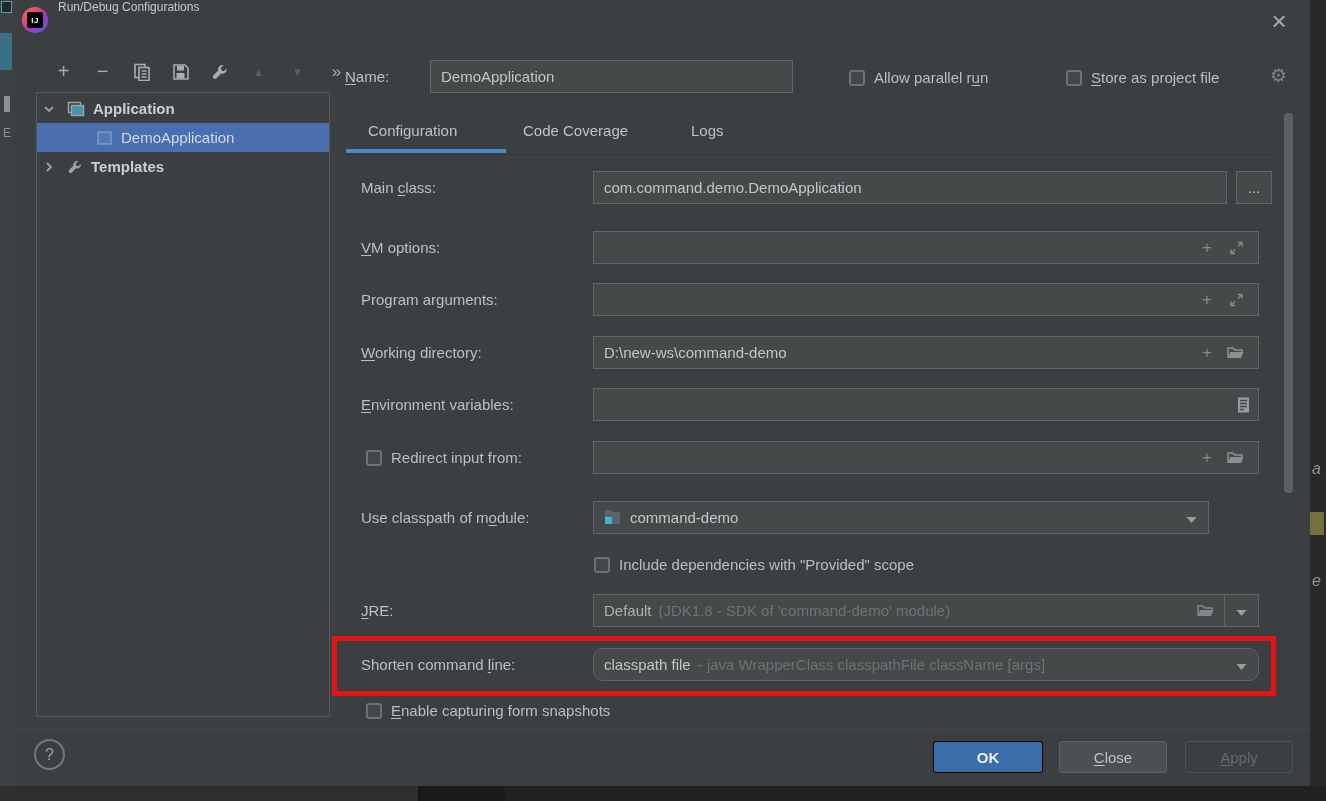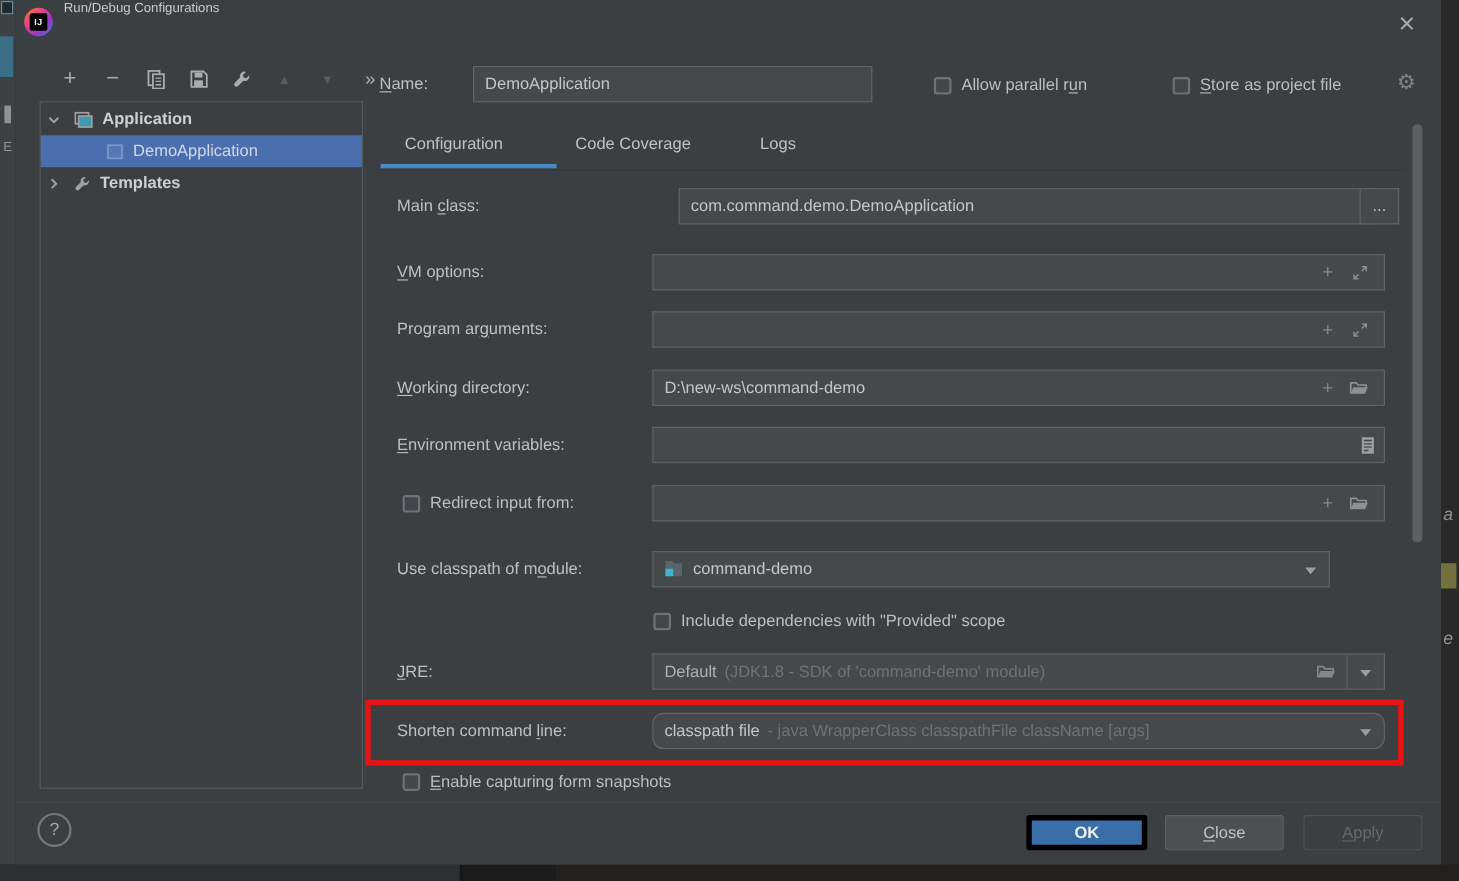--- a/index.html
+++ b/index.html
@@ -33,21 +33,21 @@
   .fi-plus{font-size:17px;color:#85898b;}
   .cb{position:absolute;width:16px;height:16px;border:2px solid #6e7276;border-radius:3px;background:#43474a;box-sizing:border-box;}
   .cblbl{position:absolute;font-size:15px;color:#bcbec0;white-space:nowrap;}
   .tab{position:absolute;font-size:15px;color:#c0c3c5;white-space:nowrap;}
   .tab-underline{position:absolute;left:332px;top:149px;width:160px;height:4px;background:#4a88c7;}
   .tab-sep{position:absolute;left:331px;top:154px;width:932px;height:1px;background:#35383a;}
   .combo-arrow{position:absolute;right:11px;top:50%;transform:translateY(-50%);}
   .redbox{position:absolute;left:318px;top:636px;width:934px;height:50px;border:5px solid #e41414;z-index:40;pointer-events:none;}
   .btn{position:absolute;height:32px;box-sizing:border-box;display:flex;align-items:center;justify-content:center;
     font-size:15px;border-radius:3px;}
-  .btn-ok{left:919px;top:741px;width:110px;background:#3a6ea9;border:5px solid #000000;color:#eef1f3;font-weight:bold;}
+  .btn-ok{left:919px;top:741px;width:110px;background:#3a6ea9;border:1px solid #000000;color:#eef1f3;font-weight:bold;}
   .btn-close{left:1045px;top:741px;width:108px;background:#4c5053;border:1px solid #5e6163;color:#c0c3c5;}
   .btn-apply{left:1171px;top:741px;width:108px;background:transparent;border:1px solid #4e5254;color:#67696b;}
   .help{position:absolute;left:20px;top:739px;width:31px;height:31px;border:2px solid #75787b;border-radius:50%;
     box-sizing:border-box;display:flex;align-items:center;justify-content:center;color:#a2a5a8;font-size:16px;}
   .footer-sep{position:absolute;left:0;top:729px;width:1296px;height:1px;background:#45484a;}
   .scrollbar{position:absolute;left:1270px;top:113px;width:9px;height:380px;background:#5c6063;border-radius:4px;}
   .watermark{position:absolute;left:1000px;top:752px;width:300px;text-align:right;font-size:20px;
     color:rgba(232,234,237,.62);text-decoration:underline;z-index:50;letter-spacing:.5px;}
   
   .stripe-l{position:absolute;left:0;top:0;width:14px;height:786px;background:#3e4143;}
@@ -157,21 +157,21 @@
   <div class="cblbl" style="left:1077px;top:69px;"><span class="mn">S</span><span>tore as project file</span></div>
   <div class="abs" style="left:1256px;top:64px;font-size:19px;color:#7f8385;">⚙</div>
 
   <div class="tab" style="left:354px;top:122px;">Configuration</div>
   <div class="tab" style="left:509px;top:122px;">Code Coverage</div>
   <div class="tab" style="left:677px;top:122px;">Logs</div>
   <div class="tab-underline"></div>
   <div class="tab-sep"></div>
 
   <div class="lbl" style="left:347px;top:179px;"><span>Main </span><span class="mn">c</span><span>lass:</span></div>
-  <div class="field" style="left:579px;top:171px;width:634px;margin-left:24px;">
+  <div class="field" style="left:579px;top:171px;width:634px;">
     <span>com.command.demo.DemoApplication</span>
   </div>
   <div class="field" style="left:1222px;top:171px;width:36px;justify-content:center;padding:0;color:#bdbfc1;">
     <span>...</span>
   </div>
 
   <div class="lbl" style="left:347px;top:239px;"><span class="mn">V</span><span>M options:</span></div>
   <div class="field" style="left:579px;top:231px;width:666px;">
     <span></span>
     <span class="fi fi-plus" style="right:46px;">+</span>

